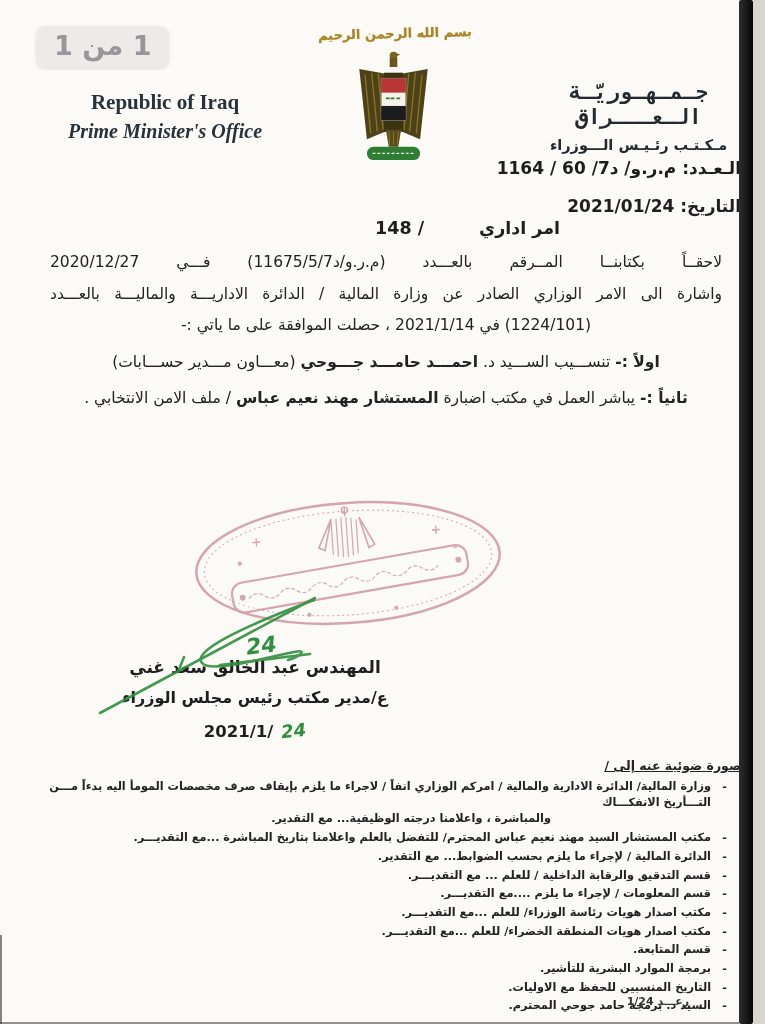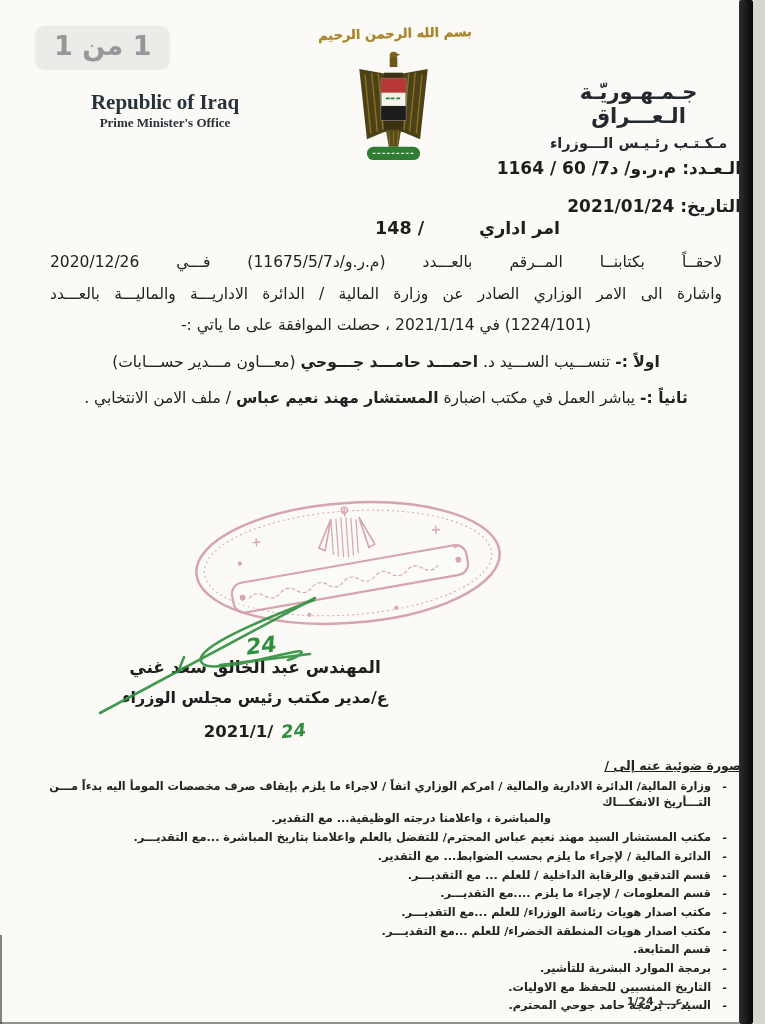--- a/index.html
+++ b/index.html
@@ -12,28 +12,28 @@
   .scan-bar{position:absolute;right:12px;top:0;bottom:0;width:14px;background:linear-gradient(to right,#2e2e2e,#060606);z-index:6;border-radius:2px;}
   .scan-bottom{position:absolute;left:0;right:26px;bottom:0;height:2px;background:#3a3a3a;opacity:.55;z-index:6;}
   .scan-left{position:absolute;left:0;top:935px;bottom:0;width:2px;background:#444;opacity:.65;z-index:6;}
 
   .badge{
     position:absolute;left:36px;top:26px;padding:4px 18px 7px;background:#ecebe8;border-radius:9px;
     color:#97979b;font-weight:bold;font-size:27px;direction:rtl;box-shadow:0 1px 3px rgba(0,0,0,.12);text-align:right;
   }
   .org-en{position:absolute;left:55px;top:90px;width:220px;text-align:center;font-family:"Liberation Serif",serif;color:#28323a;}
   .org-en .l1{font-size:21px;font-weight:bold;}
-  .org-en .l2{font-size:13px;font-weight:bold;}
+  .org-en .l2{font-size:20px;font-weight:bold;margin-top:5px;font-style:italic;}
 
   .emblem-wrap{position:absolute;left:318px;top:26px;width:150px;text-align:center;}
   .bismillah{color:#a8862e;font-size:13px;font-weight:bold;transform:rotate(-1.5deg);text-shadow:0 0 1px #c9a84c;white-space:nowrap;}
   .emblem-wrap svg{margin-top:5px;}
 
   .org-ar{position:absolute;right:24px;top:80px;width:205px;text-align:center;direction:rtl;color:#23292e;}
-  .org-ar .l1{font-size:21px;font-weight:bold;}
+  .org-ar .l1{font-size:21px;font-weight:bold;font-family:Liberation Mono, monospace;}
   .org-ar .l2{font-size:14.5px;font-weight:bold;margin-top:7px;}
 
   .ref{position:absolute;right:24px;top:149px;direction:rtl;text-align:right;font-weight:bold;font-size:17px;line-height:38px;}
 
   .subject{position:absolute;right:205px;top:218px;direction:rtl;display:flex;gap:55px;font-weight:bold;font-size:17.5px;}
 
   .body-text{position:absolute;left:50px;right:43px;top:247px;direction:rtl;font-size:15.5px;line-height:31.5px;color:#222;}
   .body-text .j{text-align:justify;text-align-last:justify;}
   .body-text .r{text-align:center;}
   .body-text .indent{margin-right:140px;}
@@ -106,21 +106,21 @@
     <div>الـعـدد: م.ر.و/ د7/ 60 / 1164</div>
     <div>التاريخ: 2021/01/24</div>
   </div>
 
   <div class="subject">
     <span>امر اداري</span>
     <span>/ 148</span>
   </div>
 
   <div class="body-text">
-    <div class="j">لاحقــاً بكتابنــا المــرقم بالعـــدد (م.ر.و/د11675/5/7) فـــي 2020/12/26</div>
+    <div class="j">لاحقــاً بكتابنــا المــرقم بالعـــدد (م.ر.و/د11675/5/7) فـــي 2020/12/27</div>
     <div class="j">واشارة الى الامر الوزاري الصادر عن وزارة المالية / الدائرة الاداريـــة والماليـــة بالعـــدد</div>
     <div class="r">(1224/101) في 2021/1/14 ، حصلت الموافقة على ما ياتي :-</div>
     <div class="r gap">
       <b>اولاً :-</b>
       <span>تنســـيب الســـيد د.</span>
       <b>احمـــد حامـــد جـــوحي</b>
       <span>(معـــاون مـــدير حســـابات)</span>
     </div>
     <div class="r gap">
       <b>ثانياً :-</b>

